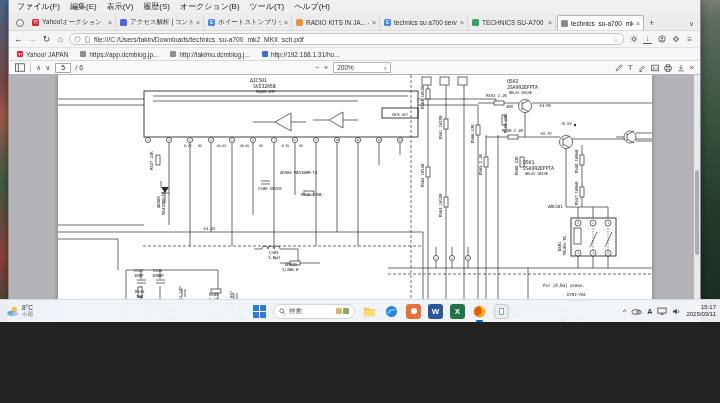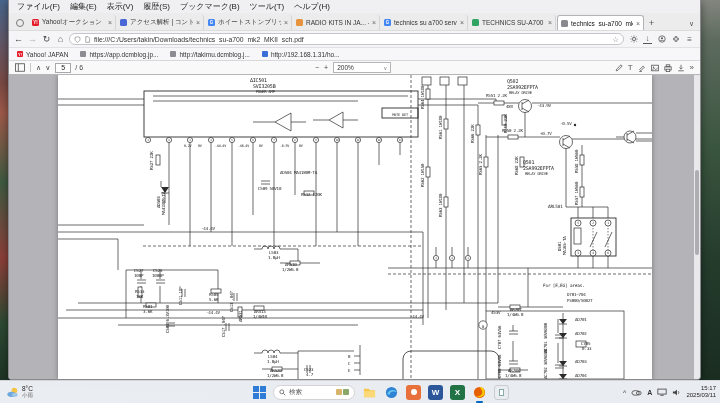--- a/index.html
+++ b/index.html
@@ -1,17 +1,17 @@
 <!DOCTYPE html>
 <html><head>
 <meta charset="utf-8">
 <style>
   html,body{margin:0;padding:0;background:#222;}
   *{box-sizing:border-box;font-family:"Liberation Sans",sans-serif;}
-  .desktop{position:relative;width:720px;height:403px;overflow:hidden;
+  .desktop{position:relative;width:720px;height:322px;overflow:hidden;
     background:linear-gradient(175deg,#c2aab2 0%,#9b9693 8%,#5d6b5e 22%,#3a553f 45%,#243b2c 70%,#182a1e 100%);}
   .desktop::before{content:"";position:absolute;left:0;top:0;width:14px;height:380px;
     background:linear-gradient(180deg,#47658b 0%,#7b4a43 22%,#9d5a4a 30%,#3f5a41 48%,#8c3f39 68%,#2d4a33 85%,#1d3325 100%);}
   
   .window{position:absolute;left:8px;top:0;width:693px;height:380px;background:#f0f0f2;
     border:1px solid #8a8a8e;border-top:none;border-radius:0 0 4px 4px;box-shadow:0 2px 8px rgba(0,0,0,.45);
     display:flex;flex-direction:column;overflow:hidden;}
   .menubar{height:13px;display:flex;align-items:center;gap:2px;padding-left:4px;background:#f0f0f2;font-size:8px;color:#222;}
   .menubar span{padding:0 4px;cursor:default;}
   
@@ -88,21 +88,21 @@
 <body>
 
 <div class="desktop">
   <div class="window">
 
     <div class="menubar" id="menubar">
         <span>ファイル(F)</span>
         <span>編集(E)</span>
         <span>表示(V)</span>
         <span>履歴(S)</span>
-        <span>ブックマーク(B)</span>
+        <span>オークション(B)</span>
         <span>ツール(T)</span>
         <span>ヘルプ(H)</span>
       </div>
 
     <div class="tabbar">
       <div class="ffview">
           <i></i>
         </div>
       <div id="tabs" style="display:flex;align-items:flex-end;">
           <div class="tab">

